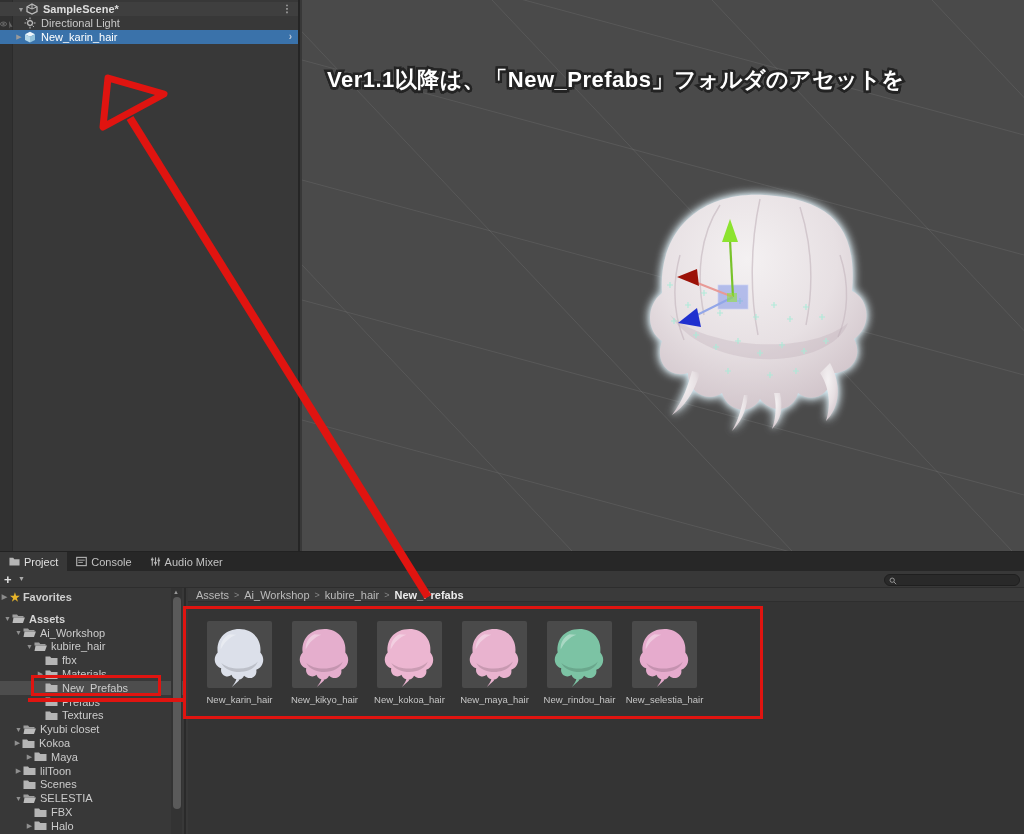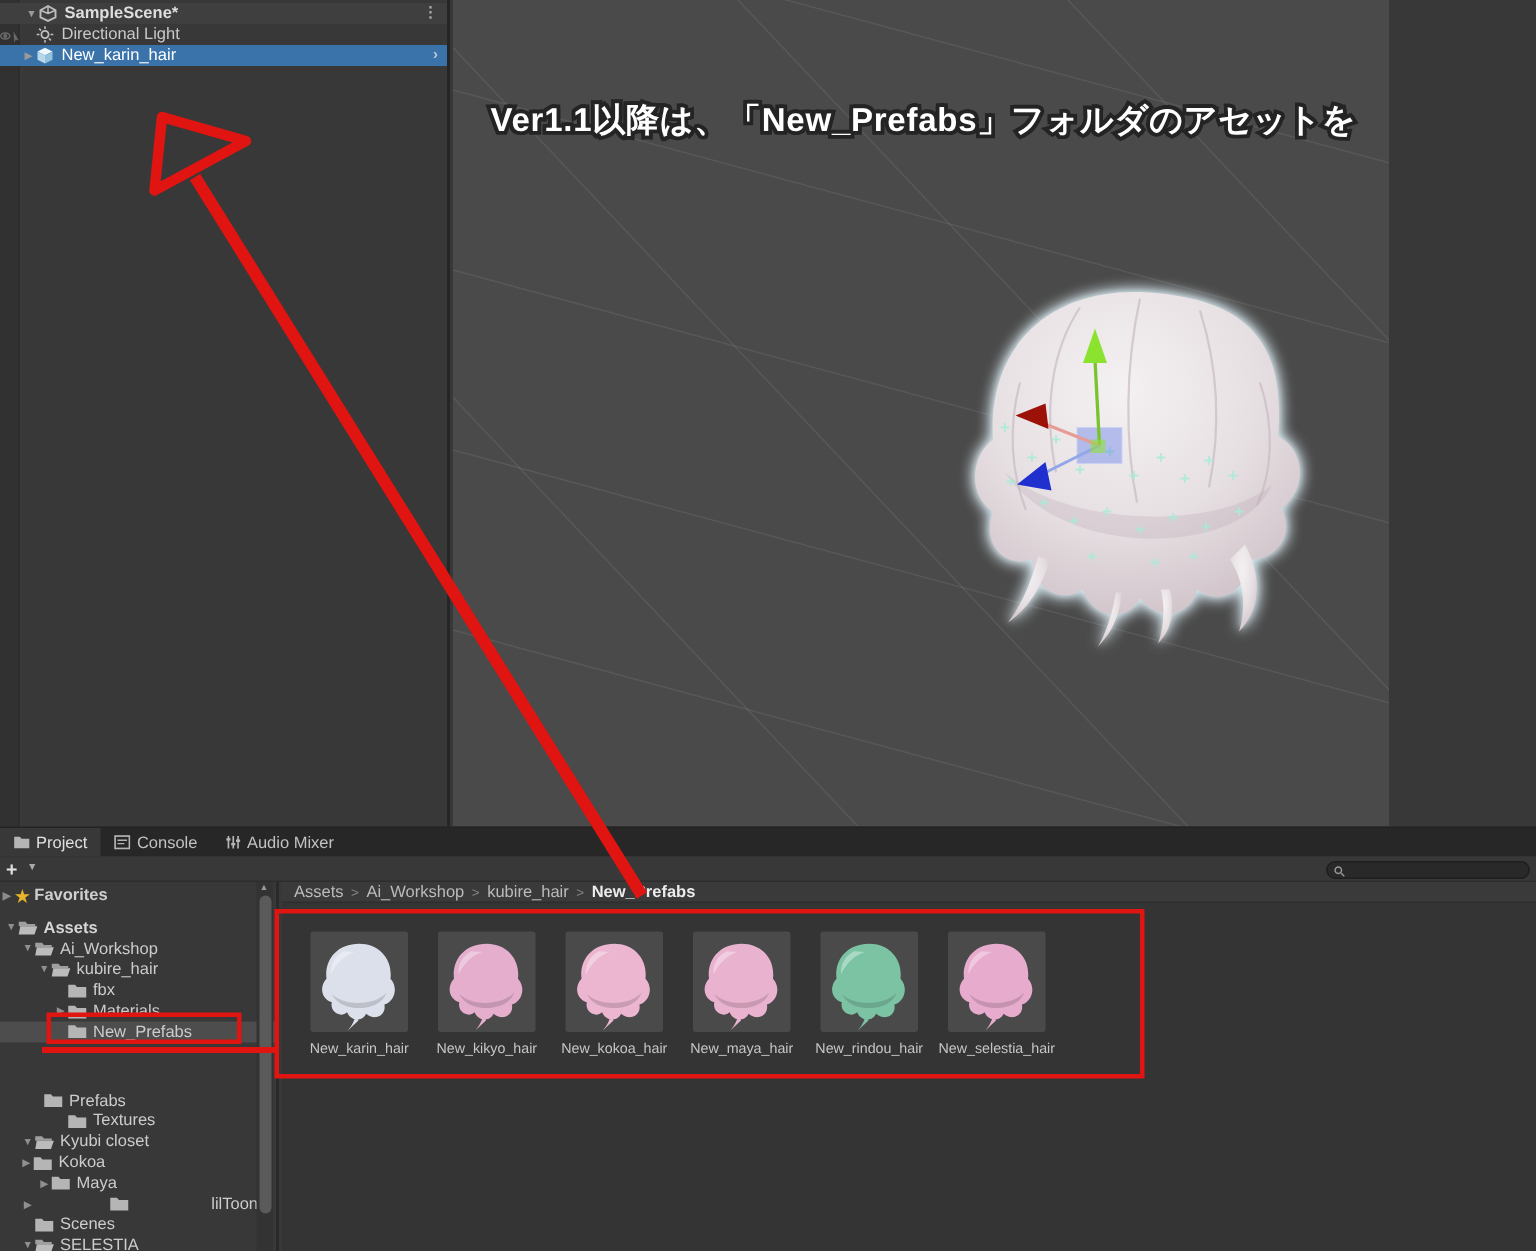--- a/index.html
+++ b/index.html
@@ -16,21 +16,21 @@
   .hrow { position:relative; height:14px; display:flex; align-items:center; font-size:11px; color:#c9c9c9; padding-left:14px; }
   .hrow.scene-header { background:#3f3f3f; color:#dedede; font-weight:bold; padding-left:16px; }
   .hrow.selected { background:#3a72aa; color:#fff; }
   .hrow .exp { width:10px; font-size:7px; color:#9a9a9a; text-align:center; flex:none; }
   .hrow .hicon { width:13px; height:12px; margin-right:4px; flex:none; display:inline-flex; }
   .hrow .hicon svg { width:12px; height:12px; }
   .hrow .right-glyph { position:absolute; right:6px; top:0; height:14px; line-height:14px; color:#b9c6d8; font-size:10px; font-weight:bold; }
   .hrow.scene-header .right-glyph { color:#aaa; letter-spacing:0; font-size:10px; }
 
   
-  .scene-view { position:absolute; left:302px; top:0; width:624px; height:551px; background:#4a4a4a; overflow:hidden; }
+  .scene-view { position:absolute; left:302px; top:0; width:722px; height:551px; background:#4a4a4a; overflow:hidden; }
   .scene-grid { position:absolute; left:0; top:0; }
   .annotation { position:absolute; left:25px; top:66px; font-size:22px; line-height:28px; font-weight:bold; color:#ffffff;
     letter-spacing:.5px; white-space:nowrap;
     -webkit-text-stroke:5px #242424; paint-order:stroke fill;
     text-shadow:-2px -2px 0 #242424, 2px -2px 0 #242424, -2px 2px 0 #242424, 2px 2px 0 #242424,
                  0 -2.5px 0 #242424, 0 2.5px 0 #242424, -2.5px 0 0 #242424, 2.5px 0 0 #242424; }
   .hair-svg { position:absolute; left:298px; top:165px; }
 
   
   .project-panel { position:absolute; left:0; top:551px; width:1024px; height:283px; background:#383838; border-top:1px solid #222; }
@@ -332,36 +332,36 @@
             </div>
             <div class="trow selected" style="padding-left: 36px;">
               <span class="exp"></span>
               <span class="ficon">
                 <svg viewBox="0 0 13 11">
                   <path d="M0.5,1.5 L5,1.5 L6.3,3 L12.5,3 L12.5,10 L0.5,10 Z" fill="#b5b5b5"></path>
                 </svg>
               </span>
               <span>New_Prefabs</span>
             </div>
-            <div class="trow" style="padding-left: 20px; margin-top: 32px;">
-              <span class="exp"></span>
-              <span class="ficon">
-                <svg viewBox="0 0 13 11">
-                  <path d="M0.5,1.5 L5,1.5 L6.3,3 L12.5,3 L12.5,10 L0.5,10 Z" fill="#b5b5b5"></path>
-                </svg>
-              </span>
-              <span>Prefabs</span>
-            </div>
             <div class="trow" style="padding-left: 36px;">
               <span class="exp"></span>
               <span class="ficon">
                 <svg viewBox="0 0 13 11">
                   <path d="M0.5,1.5 L5,1.5 L6.3,3 L12.5,3 L12.5,10 L0.5,10 Z" fill="#b5b5b5"></path>
                 </svg>
               </span>
+              <span>Prefabs</span>
+            </div>
+            <div class="trow" style="padding-left: 36px;">
+              <span class="exp"></span>
+              <span class="ficon">
+                <svg viewBox="0 0 13 11">
+                  <path d="M0.5,1.5 L5,1.5 L6.3,3 L12.5,3 L12.5,10 L0.5,10 Z" fill="#b5b5b5"></path>
+                </svg>
+              </span>
               <span>Textures</span>
             </div>
             <div class="trow" style="padding-left: 14px;">
               <span class="exp">▼</span>
               <span class="ficon">
                 <svg viewBox="0 0 13 11">
                   <path d="M0.5,1.5 L5,1.5 L6.3,3 L11.5,3 L11.5,4.5 L0.5,4.5 Z" fill="#9f9f9f"></path>
                   <path d="M1.5,4.5 L12.9,4.5 L11,10 L0.5,10 Z" fill="#bcbcbc"></path>
                 </svg>
               </span>
@@ -378,21 +378,21 @@
             </div>
             <div class="trow" style="padding-left: 25px;">
               <span class="exp">▶</span>
               <span class="ficon">
                 <svg viewBox="0 0 13 11">
                   <path d="M0.5,1.5 L5,1.5 L6.3,3 L12.5,3 L12.5,10 L0.5,10 Z" fill="#b5b5b5"></path>
                 </svg>
               </span>
               <span>Maya</span>
             </div>
-            <div class="trow" style="padding-left: 14px; justify-content: space-between;">
+            <div class="trow" style="padding-left: 14px;">
               <span class="exp">▶</span>
               <span class="ficon">
                 <svg viewBox="0 0 13 11">
                   <path d="M0.5,1.5 L5,1.5 L6.3,3 L12.5,3 L12.5,10 L0.5,10 Z" fill="#b5b5b5"></path>
                 </svg>
               </span>
               <span>lilToon</span>
             </div>
             <div class="trow" style="padding-left: 14px;">
               <span class="exp"></span>

